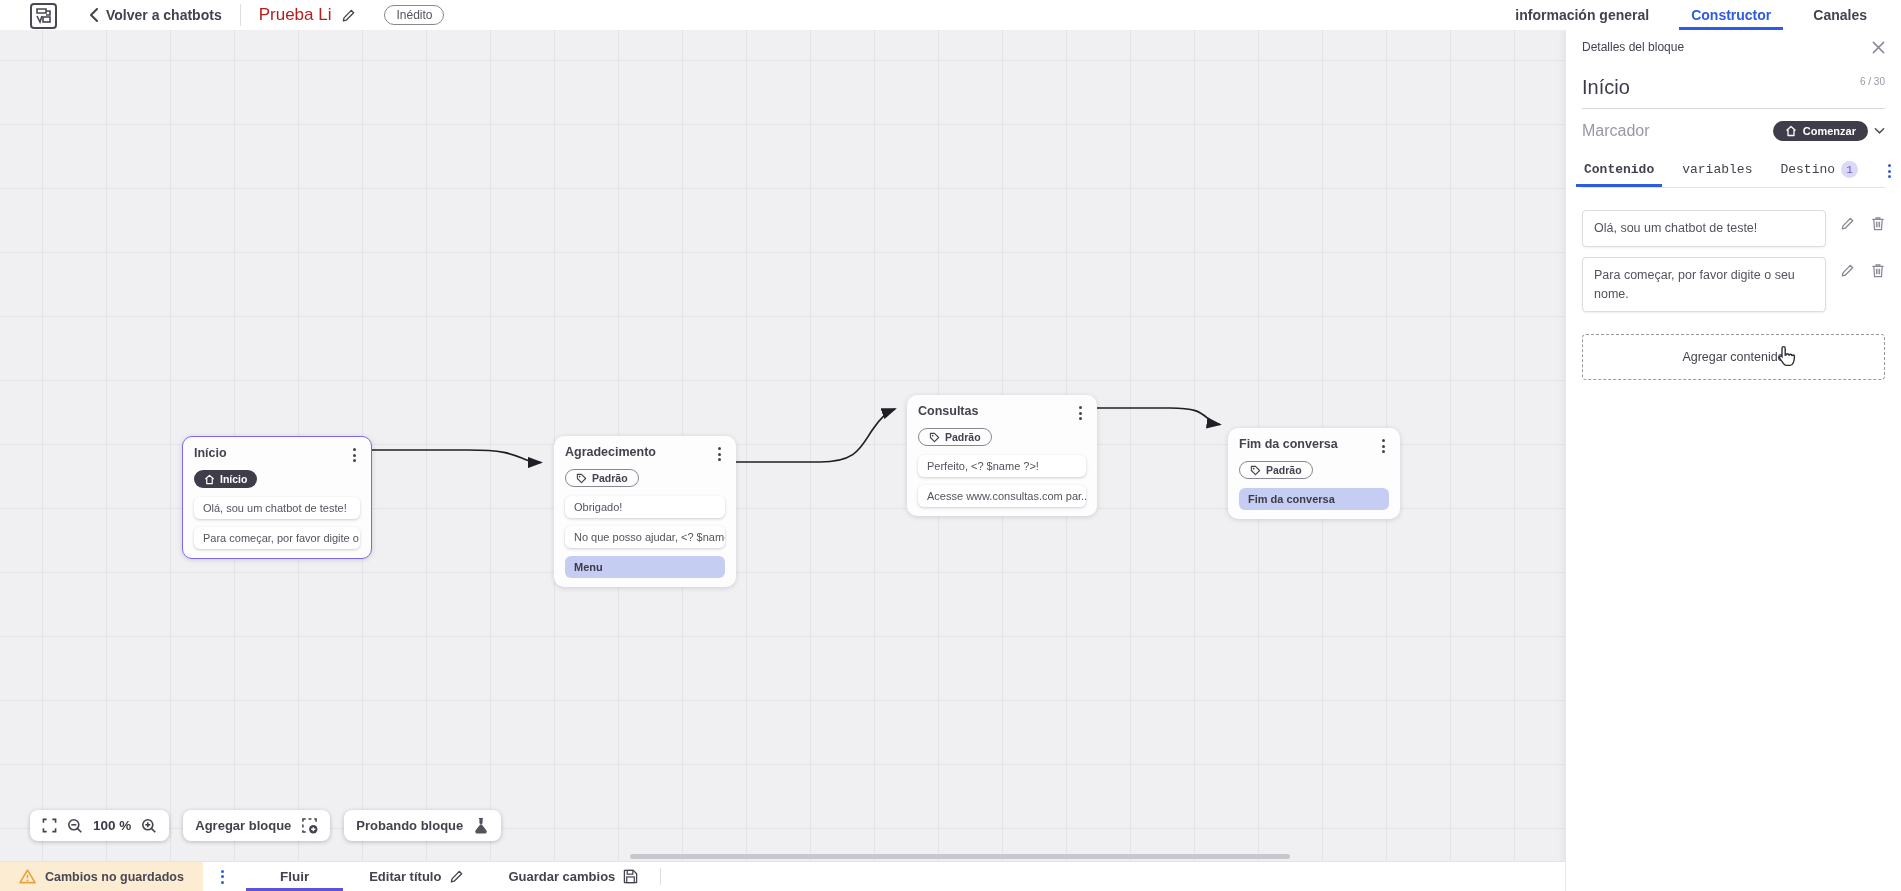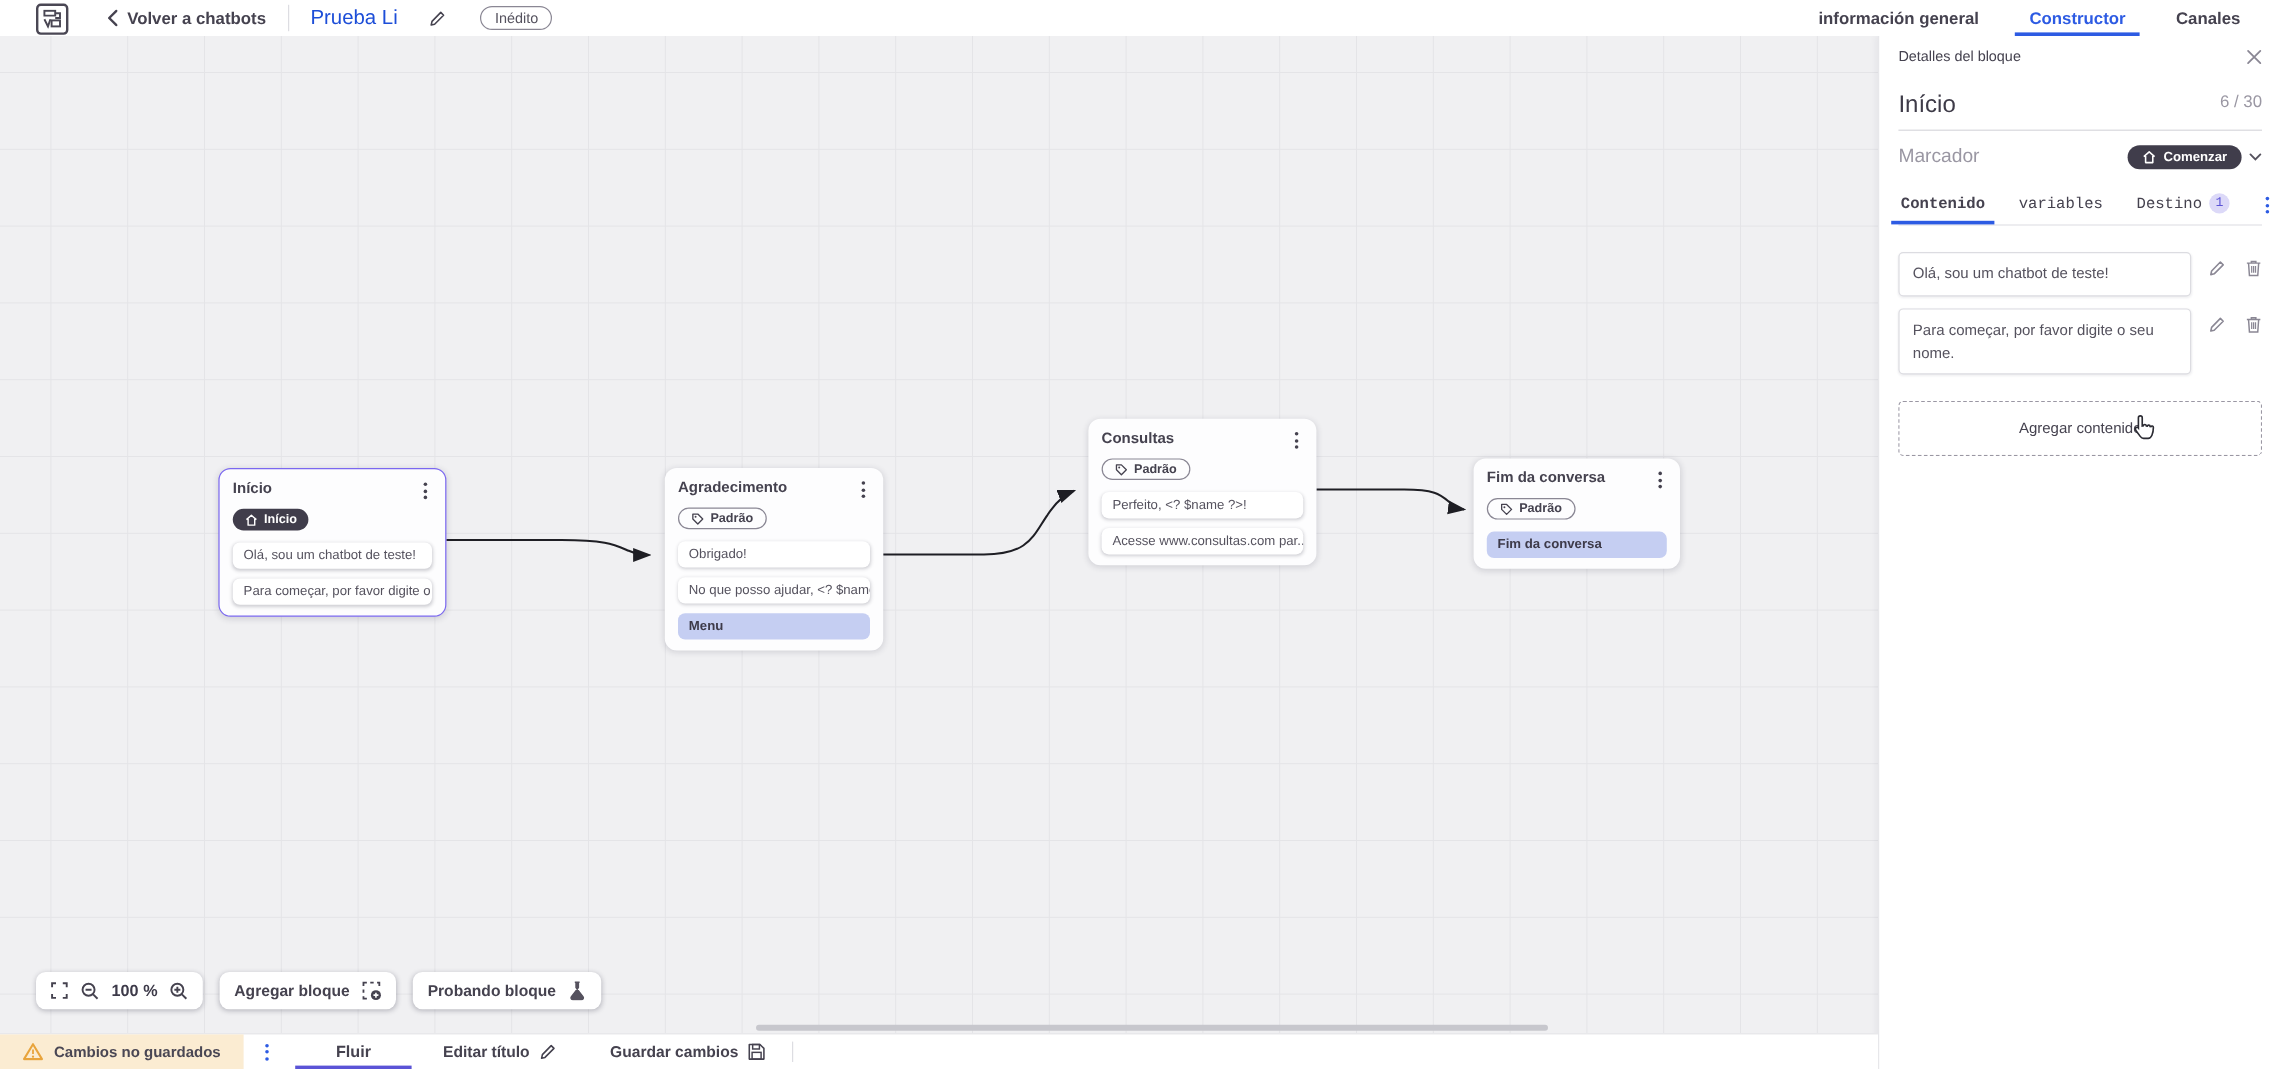--- a/index.html
+++ b/index.html
@@ -6,38 +6,38 @@
   html,body { width:1901px; height:891px; overflow:hidden; }
   body { font-family:"Liberation Sans","DejaVu Sans",sans-serif; color:#454250; background:#fff; }
   .app { position:relative; width:1901px; height:891px; }
 
   
   .header { position:absolute; top:0; left:0; right:0; height:30px; background:#fff; display:flex; align-items:center; z-index:20; }
   .logo-box { width:27px; height:26px; border:2px solid #4a4754; border-radius:4px; margin:2px 10px 0 30px; display:flex; align-items:center; justify-content:center; }
   .back-group { display:flex; align-items:center; gap:8px; margin-left:22px; cursor:pointer; }
   .back-label { font-size:14px; font-weight:bold; color:#45424f; }
   .header-divider { width:1px; height:22px; background:#dddde2; margin:0 18px; }
-  .doc-title { font-size:17px; color:#1d4ed8; margin-right:26px; }
+  .doc-title { font-size:17px; color:#b91c1c; margin-right:10px; }
   .pencil-btn { display:inline-flex; align-items:center; cursor:pointer; }
   .badge-pill { margin-left:28px; border:1px solid #8a8794; border-radius:999px; padding:2px 11px; font-size:12px; color:#55525e; }
   .header-spacer { flex:1; }
   .top-tabs { display:flex; align-items:stretch; height:30px; margin-right:30px; gap:34px; }
   .top-tab { display:flex; align-items:center; font-size:14px; font-weight:bold; color:#45424f; cursor:pointer; position:relative; padding:0 4px; }
   .top-tab.active { color:#2d5be3; }
   .top-tab.active::after { content:""; position:absolute; left:-8px; right:-8px; bottom:0; height:3px; background:#2d5be3; }
 
   
   .canvas { position:absolute; top:30px; left:0; width:1565px; bottom:30px; background:#f0f0f2;
     background-image:
       linear-gradient(to right,#e4e4e7 1px,transparent 1px),
       linear-gradient(to bottom,#e4e4e7 1px,transparent 1px);
     background-size:64px 64px; background-position:-22px -34px; overflow:hidden; }
   .edges { position:absolute; top:0; left:0; width:100%; height:100%; pointer-events:none; }
 
-  .node { position:absolute; background:#fdfdfe; border-radius:10px; box-shadow:0 1px 5px rgba(40,40,60,.16); padding:9px 11px; cursor:grab; }
+  .node { position:absolute; background:#fdfdfe; border-radius:10px; box-shadow:0 1px 5px rgba(40,40,60,.16); padding:9px 11px; cursor:grab;margin-top:46px; }
   .node.selected { border:1.5px solid #7b68f0; }
   .node-head { display:flex; justify-content:space-between; align-items:flex-start; }
   .node-title { font-size:12.5px; font-weight:bold; color:#45424f; }
   .kebab { display:flex; flex-direction:column; gap:2.5px; padding:2px 4px; cursor:pointer; }
   .kebab i { width:3px; height:3px; border-radius:50%; background:#45424f; display:block; }
   .kebab.blue i { background:#2d5be3; }
   .pill-dark { margin-top:6px; background:#403d4b; color:#fff; border-radius:999px; padding:3px 10px; font-size:10.5px; font-weight:bold; display:inline-flex; align-items:center; gap:5px; }
   .pill-outline { margin-top:6px; border:1px solid #8a8794; background:#fdfdfe; color:#45424f; border-radius:999px; padding:2px 10px; font-size:10.5px; font-weight:bold; display:inline-flex; align-items:center; gap:5px; }
   .node-item { background:#fff; border-radius:6px; box-shadow:0 1px 3px rgba(40,40,60,.22); padding:5px 9px; margin-top:8px; color:#55525e; font-size:11px; white-space:nowrap; overflow:hidden; }
   .node-item.highlight { background:#c5cef2; color:#3d3a49; font-weight:bold; box-shadow:none; }
@@ -48,21 +48,21 @@
   .icon-btn { display:inline-flex; align-items:center; cursor:pointer; }
   .h-scrollbar { position:absolute; left:630px; bottom:2px; width:660px; height:5px; border-radius:3px; background:#c7c7cd; cursor:pointer; }
 
   
   .panel { position:absolute; top:30px; right:0; width:336px; bottom:0; background:#fff; border-left:1px solid #e7e7ea; box-shadow:-2px 0 6px rgba(40,40,60,.06); z-index:15; }
   .panel-head { display:flex; justify-content:space-between; align-items:center; padding:10px 16px 8px 16px; }
   .panel-head-title { font-size:12px; color:#45424f; }
   .close-x { cursor:pointer; display:inline-flex; }
   .block-name-row { display:flex; justify-content:space-between; align-items:flex-end; margin:14px 16px 0 16px; border-bottom:1px solid #d8d8dd; padding-bottom:9px; }
   .block-name { font-size:20px; color:#3e3b48; }
-  .char-counter { font-size:14px; color:#9a97a3; align-self:flex-start; }
+  .char-counter { font-size:10px; color:#9a97a3; align-self:flex-start; }
   .marker-row { display:flex; justify-content:space-between; align-items:center; margin:12px 16px 0 16px; }
   .marker-label { font-size:16px; color:#9a97a3; }
   .marker-value-wrap { display:flex; align-items:center; gap:6px;padding-left:21px; }
   .marker-pill { background:#403d4b; color:#fff; border-radius:999px; padding:4px 12px; font-size:11px; font-weight:bold; display:inline-flex; align-items:center; gap:6px; cursor:pointer; }
   .panel-tabs { display:flex; align-items:center; margin:14px 16px 0 16px; border-bottom:1px solid #e2e2e6; gap:24px; }
   .panel-tab { font-size:13px; color:#45424f; padding:6px 2px 9px 2px; position:relative; cursor:pointer; display:flex; align-items:center; gap:6px;font-family:Liberation Mono, monospace; }
   .panel-tab.active { font-weight:bold; }
   .panel-tab.active::after { content:""; position:absolute; left:-6px; right:-6px; bottom:-1px; height:3px; background:#2d5be3; }
   .tab-badge { width:17px; height:17px; border-radius:50%; background:#dcd9f8; color:#5b54d6; font-size:11px; display:inline-flex; align-items:center; justify-content:center; }
   .panel-tabs .kebab { margin-left:auto; }

